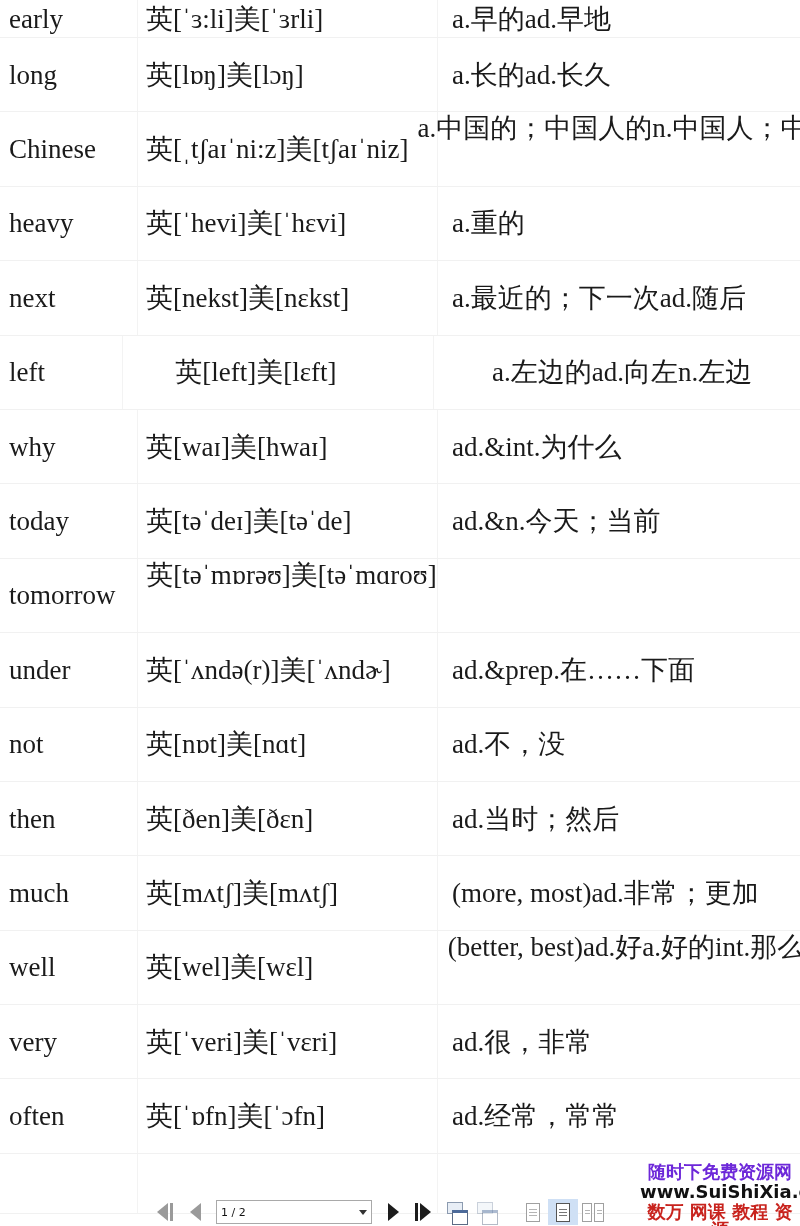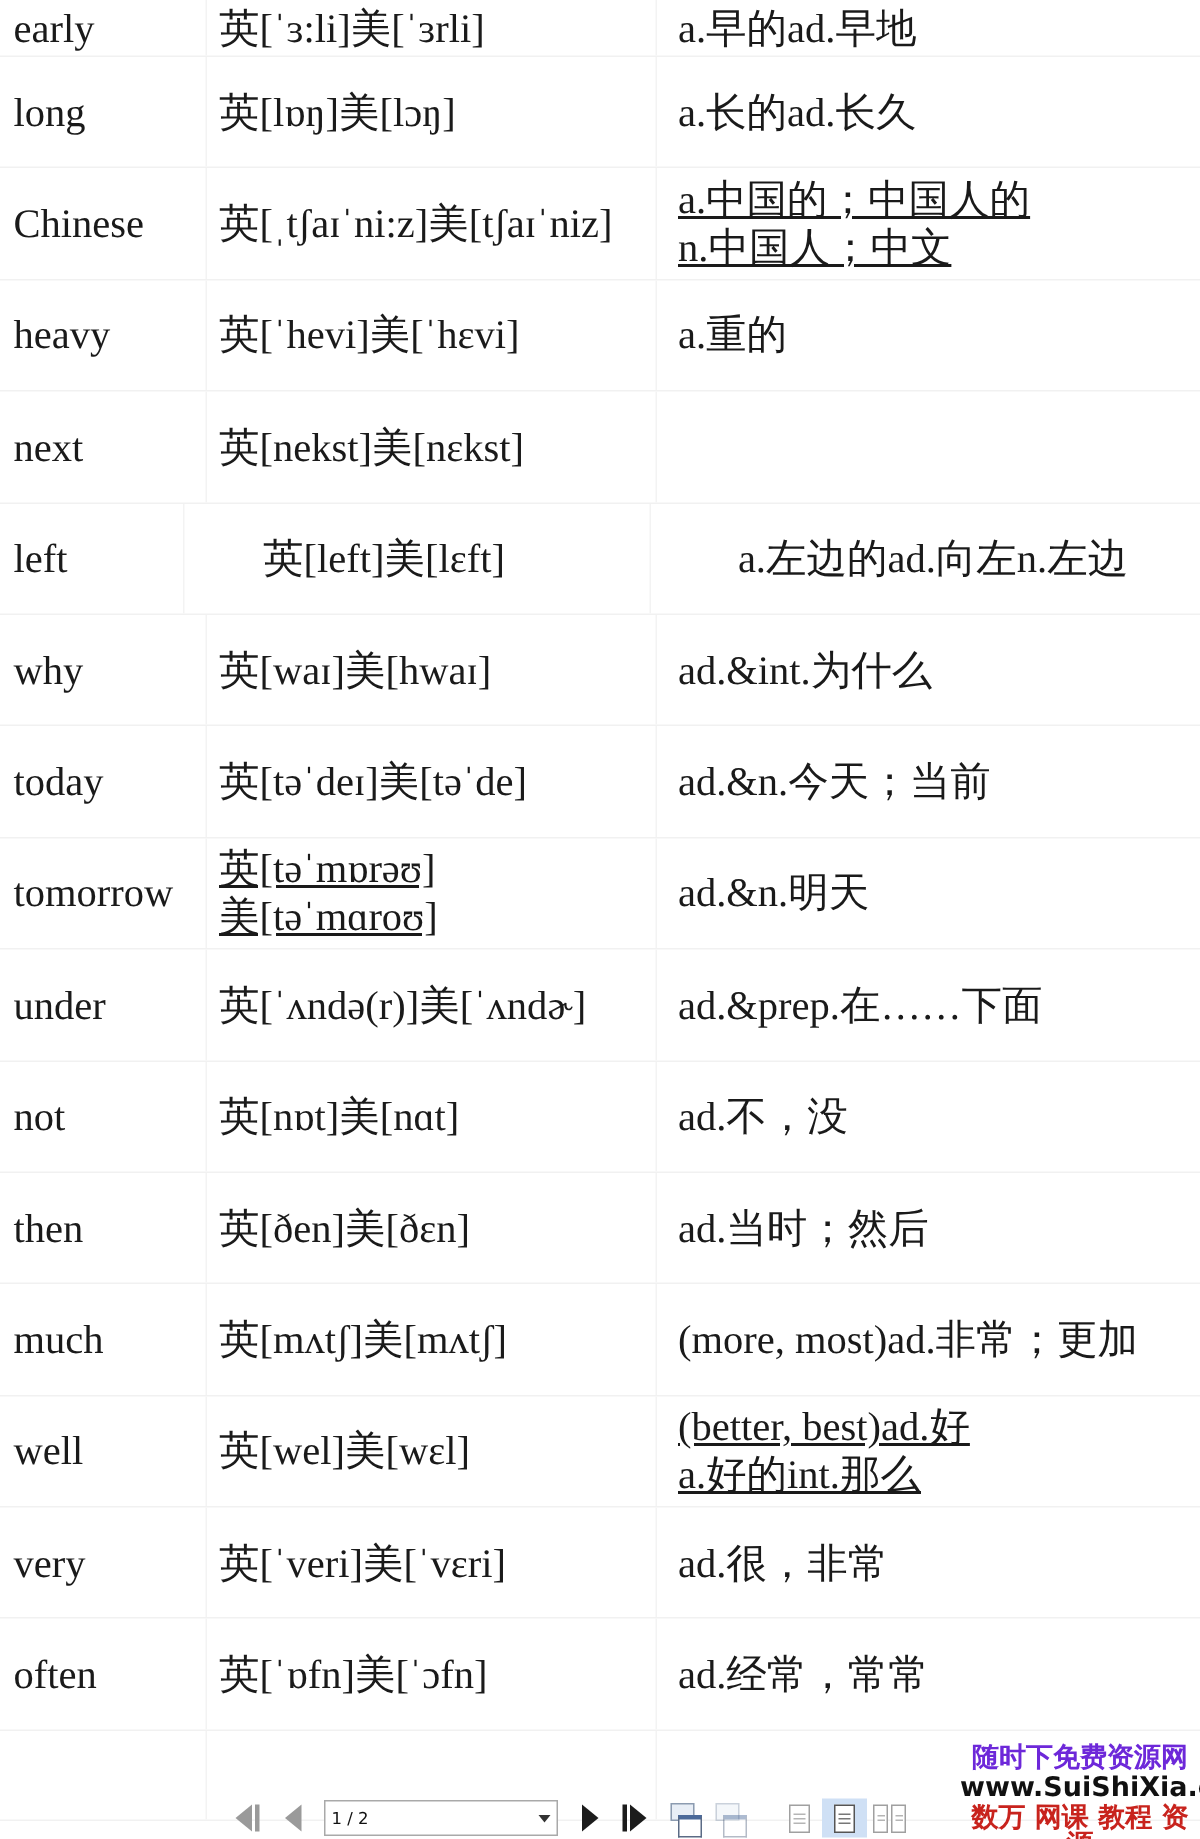--- a/index.html
+++ b/index.html
@@ -16,21 +16,21 @@
     display: flex; width: 800px; border-bottom: 1px solid #f1f1f1;
     box-sizing: border-box;
   }
   .cell {
     box-sizing: border-box; padding-left: 9px; display: flex; align-items: center;
     font-size: 27px; line-height: 32px; white-space: nowrap;
   }
   .c-word { width: 138px; border-right: 1px solid #f3f3f3; }
   .c-phon { width: 300px; padding-left: 8px; border-right: 1px solid #f3f3f3; }
   .c-mean { width: 362px; padding-left: 14px; }
-  .multi { flex-direction: column; align-items: flex-start; justify-content: center; text-decoration: underline; }
+  .multi { flex-direction: row; align-items: flex-start; justify-content: center; }
   .multi span { display: block; }
 
   .toolbar {
     position: absolute; left: 150px; top: 1198px; height: 28px; width: 470px;
     display: flex; align-items: center;
     font-family: "DejaVu Sans", sans-serif;
   }
   .tb-btn { width: 30px; height: 26px; display: flex; align-items: center; justify-content: center; }
   .tri-l { width: 0; height: 0; border-top: 9px solid transparent; border-bottom: 9px solid transparent; border-right: 11px solid #9a9a9a; }
   .tri-r { width: 0; height: 0; border-top: 9px solid transparent; border-bottom: 9px solid transparent; border-left: 11px solid #1c1c1c; }
@@ -102,20 +102,23 @@
       </div>
       <div class="cell c-mean">
         <span>a.重的</span>
       </div>
     </div>
     <div class="row" style="height: 74.4px;">
       <div class="cell c-word">next</div>
       <div class="cell c-phon">
         <span>英[nekst]美[nɛkst]</span>
       </div>
+      <div class="cell c-mean">
+        <span>a.最近的；下一次ad.随后</span>
+      </div>
     </div>
     <div class="row" style="height: 74.4px; gap: 44px;">
       <div class="cell c-word">left</div>
       <div class="cell c-phon">
         <span>英[left]美[lɛft]</span>
       </div>
       <div class="cell c-mean">
         <span>a.左边的ad.向左n.左边</span>
       </div>
     </div>
@@ -135,23 +138,20 @@
       </div>
       <div class="cell c-mean">
         <span>ad.&amp;n.今天；当前</span>
       </div>
     </div>
     <div class="row" style="height: 74.4px;">
       <div class="cell c-word">tomorrow</div>
       <div class="cell c-phon multi">
         <span>英[təˈmɒrəʊ]</span>
         <span>美[təˈmɑroʊ]</span>
-      </div>
-      <div class="cell c-mean">
-        <span>ad.&amp;n.明天</span>
       </div>
     </div>
     <div class="row" style="height: 74.4px;">
       <div class="cell c-word">under</div>
       <div class="cell c-phon">
         <span>英[ˈʌndə(r)]美[ˈʌndɚ]</span>
       </div>
       <div class="cell c-mean">
         <span>ad.&amp;prep.在……下面</span>
       </div>

